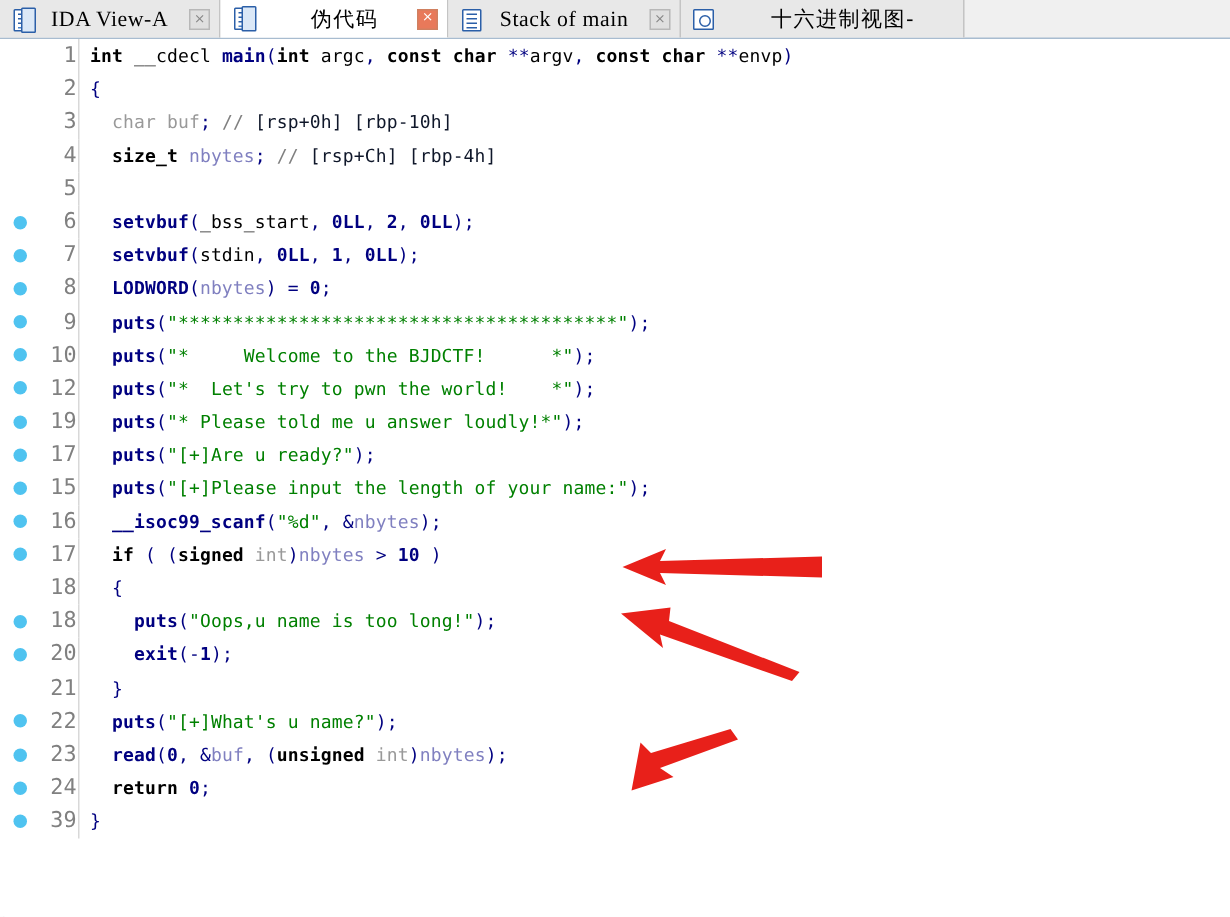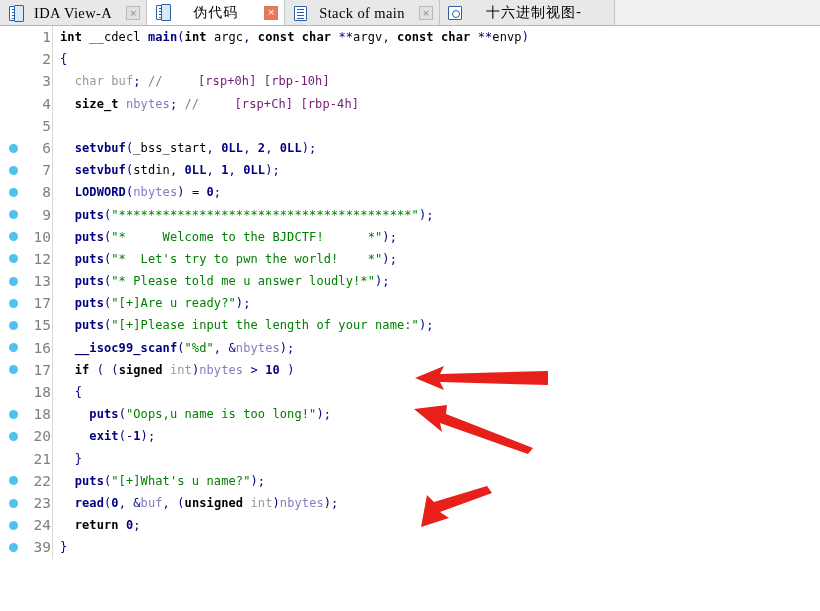--- a/index.html
+++ b/index.html
@@ -52,21 +52,21 @@
   .tab .tab-label {
     font-family: "Liberation Serif", serif;
     font-size: 14.5px;
     color: #000000;
     padding: 0 14px 0 10px;
     letter-spacing: 0.4px;
   }
   .tab.cjk .tab-label {
     font-family: "DejaVu Sans", sans-serif;
     font-size: 14px;
-    padding: 0 26px 0 22px;
+    padding: 0 26px 0 36px;
     letter-spacing: 1px;
   }
   .tab .tab-close {
     width: 14px; height: 14px;
     flex: 0 0 auto;
     display: inline-flex;
     align-items: center; justify-content: center;
     border: 1px solid #b8b8b8;
     background: #e0e0e0;
     font-size: 9px;
@@ -192,21 +192,21 @@
     font-size: 12px;
     white-space: pre;
     letter-spacing: 0.1px;
   }
   .c-fn      { color: #000080; font-weight: 600; }
   .c-str     { color: #008000; }
   .c-num     { color: #000080; font-weight: 600; }
   .c-var     { color: #8080c0; }
   .c-gray    { color: #999999; }
   .c-cmt     { color: #808080; }
-  .c-cmtbr   { color: #701a75; margin-left: 28px; }
+  .c-cmtbr   { color: #0f172a; }
   .c-plain   { color: #000000; }
   .c-punct   { color: #000080; }
   .c-type    { color: #000000; font-weight: 600; }
 
   
   .arrow-layer {
     position: absolute;
     left: 0; top: 0;
     width: 820px; height: 611px;
     pointer-events: none;
@@ -262,21 +262,21 @@
       <div class="code-row"><div class="gutter-dot"><span class="dot hidden"></span></div><div class="lineno">2</div><div class="sepbar"></div><div class="code-text"><span class="c-punct">{</span></div></div>
       <div class="code-row"><div class="gutter-dot"><span class="dot hidden"></span></div><div class="lineno">3</div><div class="sepbar"></div><div class="code-text">  <span class="c-gray">char</span> <span class="c-gray">buf</span><span class="c-punct">;</span> <span class="c-cmt">// </span><span class="c-cmtbr">[rsp+0h] [rbp-10h]</span></div></div>
       <div class="code-row"><div class="gutter-dot"><span class="dot hidden"></span></div><div class="lineno">4</div><div class="sepbar"></div><div class="code-text">  <span class="c-type">size_t</span> <span class="c-var">nbytes</span><span class="c-punct">;</span> <span class="c-cmt">// </span><span class="c-cmtbr">[rsp+Ch] [rbp-4h]</span></div></div>
       <div class="code-row"><div class="gutter-dot"><span class="dot hidden"></span></div><div class="lineno">5</div><div class="sepbar"></div><div class="code-text"></div></div>
       <div class="code-row"><div class="gutter-dot"><span class="dot"></span></div><div class="lineno">6</div><div class="sepbar"></div><div class="code-text">  <span class="c-fn">setvbuf</span><span class="c-punct">(</span><span class="c-plain">_bss_start</span><span class="c-punct">,</span> <span class="c-num">0LL</span><span class="c-punct">,</span> <span class="c-num">2</span><span class="c-punct">,</span> <span class="c-num">0LL</span><span class="c-punct">)</span><span class="c-punct">;</span></div></div>
       <div class="code-row"><div class="gutter-dot"><span class="dot"></span></div><div class="lineno">7</div><div class="sepbar"></div><div class="code-text">  <span class="c-fn">setvbuf</span><span class="c-punct">(</span><span class="c-plain">stdin</span><span class="c-punct">,</span> <span class="c-num">0LL</span><span class="c-punct">,</span> <span class="c-num">1</span><span class="c-punct">,</span> <span class="c-num">0LL</span><span class="c-punct">)</span><span class="c-punct">;</span></div></div>
       <div class="code-row"><div class="gutter-dot"><span class="dot"></span></div><div class="lineno">8</div><div class="sepbar"></div><div class="code-text">  <span class="c-fn">LODWORD</span><span class="c-punct">(</span><span class="c-var">nbytes</span><span class="c-punct">)</span> <span class="c-punct">=</span> <span class="c-num">0</span><span class="c-punct">;</span></div></div>
       <div class="code-row"><div class="gutter-dot"><span class="dot"></span></div><div class="lineno">9</div><div class="sepbar"></div><div class="code-text">  <span class="c-fn">puts</span><span class="c-punct">(</span><span class="c-str">"****************************************"</span><span class="c-punct">)</span><span class="c-punct">;</span></div></div>
       <div class="code-row"><div class="gutter-dot"><span class="dot"></span></div><div class="lineno">10</div><div class="sepbar"></div><div class="code-text">  <span class="c-fn">puts</span><span class="c-punct">(</span><span class="c-str">"*     Welcome to the BJDCTF!      *"</span><span class="c-punct">)</span><span class="c-punct">;</span></div></div>
       <div class="code-row"><div class="gutter-dot"><span class="dot"></span></div><div class="lineno">12</div><div class="sepbar"></div><div class="code-text">  <span class="c-fn">puts</span><span class="c-punct">(</span><span class="c-str">"*  Let's try to pwn the world!    *"</span><span class="c-punct">)</span><span class="c-punct">;</span></div></div>
-      <div class="code-row"><div class="gutter-dot"><span class="dot"></span></div><div class="lineno">13</div><div class="sepbar"></div><div class="code-text">  <span class="c-fn">puts</span><span class="c-punct">(</span><span class="c-str">"* Please told me u answer loudly!*"</span><span class="c-punct">)</span><span class="c-punct">;</span></div></div>
+      <div class="code-row"><div class="gutter-dot"><span class="dot"></span></div><div class="lineno">19</div><div class="sepbar"></div><div class="code-text">  <span class="c-fn">puts</span><span class="c-punct">(</span><span class="c-str">"* Please told me u answer loudly!*"</span><span class="c-punct">)</span><span class="c-punct">;</span></div></div>
       <div class="code-row"><div class="gutter-dot"><span class="dot"></span></div><div class="lineno">17</div><div class="sepbar"></div><div class="code-text">  <span class="c-fn">puts</span><span class="c-punct">(</span><span class="c-str">"[+]Are u ready?"</span><span class="c-punct">)</span><span class="c-punct">;</span></div></div>
       <div class="code-row"><div class="gutter-dot"><span class="dot"></span></div><div class="lineno">15</div><div class="sepbar"></div><div class="code-text">  <span class="c-fn">puts</span><span class="c-punct">(</span><span class="c-str">"[+]Please input the length of your name:"</span><span class="c-punct">)</span><span class="c-punct">;</span></div></div>
       <div class="code-row"><div class="gutter-dot"><span class="dot"></span></div><div class="lineno">16</div><div class="sepbar"></div><div class="code-text">  <span class="c-fn">__isoc99_scanf</span><span class="c-punct">(</span><span class="c-str">"%d"</span><span class="c-punct">,</span> <span class="c-punct">&amp;</span><span class="c-var">nbytes</span><span class="c-punct">)</span><span class="c-punct">;</span></div></div>
       <div class="code-row"><div class="gutter-dot"><span class="dot"></span></div><div class="lineno">17</div><div class="sepbar"></div><div class="code-text">  <span class="c-type">if</span> <span class="c-punct">(</span> <span class="c-punct">(</span><span class="c-type">signed</span> <span class="c-gray">int</span><span class="c-punct">)</span><span class="c-var">nbytes</span> <span class="c-punct">&gt;</span> <span class="c-num">10</span> <span class="c-punct">)</span></div></div>
       <div class="code-row"><div class="gutter-dot"><span class="dot hidden"></span></div><div class="lineno">18</div><div class="sepbar"></div><div class="code-text">  <span class="c-punct">{</span></div></div>
       <div class="code-row"><div class="gutter-dot"><span class="dot"></span></div><div class="lineno">18</div><div class="sepbar"></div><div class="code-text">    <span class="c-fn">puts</span><span class="c-punct">(</span><span class="c-str">"Oops,u name is too long!"</span><span class="c-punct">)</span><span class="c-punct">;</span></div></div>
       <div class="code-row"><div class="gutter-dot"><span class="dot"></span></div><div class="lineno">20</div><div class="sepbar"></div><div class="code-text">    <span class="c-fn">exit</span><span class="c-punct">(</span><span class="c-punct">-</span><span class="c-num">1</span><span class="c-punct">)</span><span class="c-punct">;</span></div></div>
       <div class="code-row"><div class="gutter-dot"><span class="dot hidden"></span></div><div class="lineno">21</div><div class="sepbar"></div><div class="code-text">  <span class="c-punct">}</span></div></div>
       <div class="code-row"><div class="gutter-dot"><span class="dot"></span></div><div class="lineno">22</div><div class="sepbar"></div><div class="code-text">  <span class="c-fn">puts</span><span class="c-punct">(</span><span class="c-str">"[+]What's u name?"</span><span class="c-punct">)</span><span class="c-punct">;</span></div></div>
       <div class="code-row"><div class="gutter-dot"><span class="dot"></span></div><div class="lineno">23</div><div class="sepbar"></div><div class="code-text">  <span class="c-fn">read</span><span class="c-punct">(</span><span class="c-num">0</span><span class="c-punct">,</span> <span class="c-punct">&amp;</span><span class="c-var">buf</span><span class="c-punct">,</span> <span class="c-punct">(</span><span class="c-type">unsigned</span> <span class="c-gray">int</span><span class="c-punct">)</span><span class="c-var">nbytes</span><span class="c-punct">)</span><span class="c-punct">;</span></div></div>

